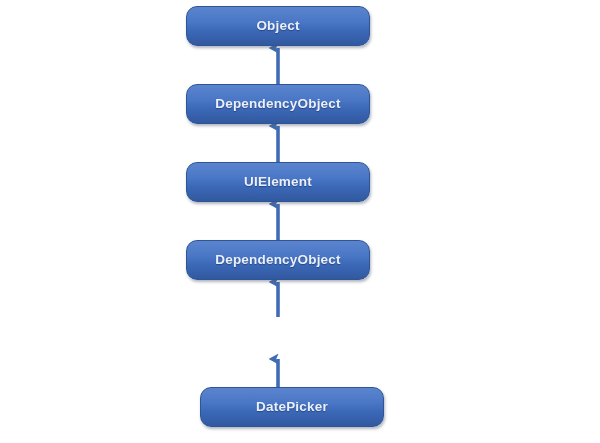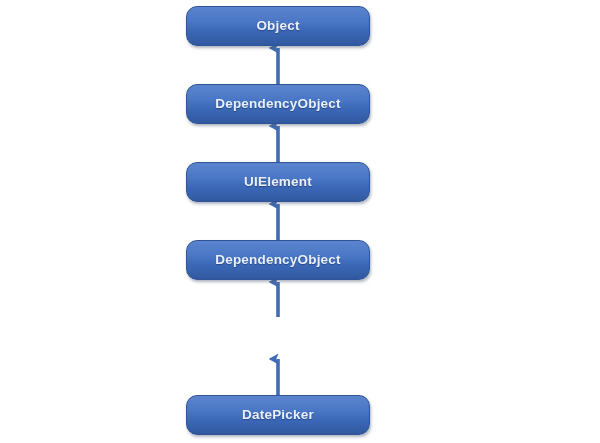--- a/index.html
+++ b/index.html
@@ -62,21 +62,21 @@
     text-shadow: 0 1px 1px rgba(25, 45, 90, 0.55);
     user-select: none;
   }
 
   
   .lvl-0 { top: 6px; }
   .lvl-1 { top: 84px; }
   .lvl-2 { top: 162px; align-items: center; }
   .lvl-3 { top: 240px; }
   .lvl-4 { top: 317px; }
-  .lvl-5 { top: 395px; }
+  .lvl-5 { top: 387px; margin-left: 14px; }
 </style>
 </head>
 <body>
 
 <div id="diagram">
 
   <svg class="connector" viewBox="0 0 600 443" width="600" height="443" aria-hidden="true">
     <defs>
       <marker id="arrowhead" markerWidth="11" markerHeight="10" refX="5.5" refY="9.4" orient="auto" markerUnits="userSpaceOnUse">
         <path d="M5.5 0 L11 10 L5.5 7.6 L0 10 Z" fill="#3f6cb5"></path>

